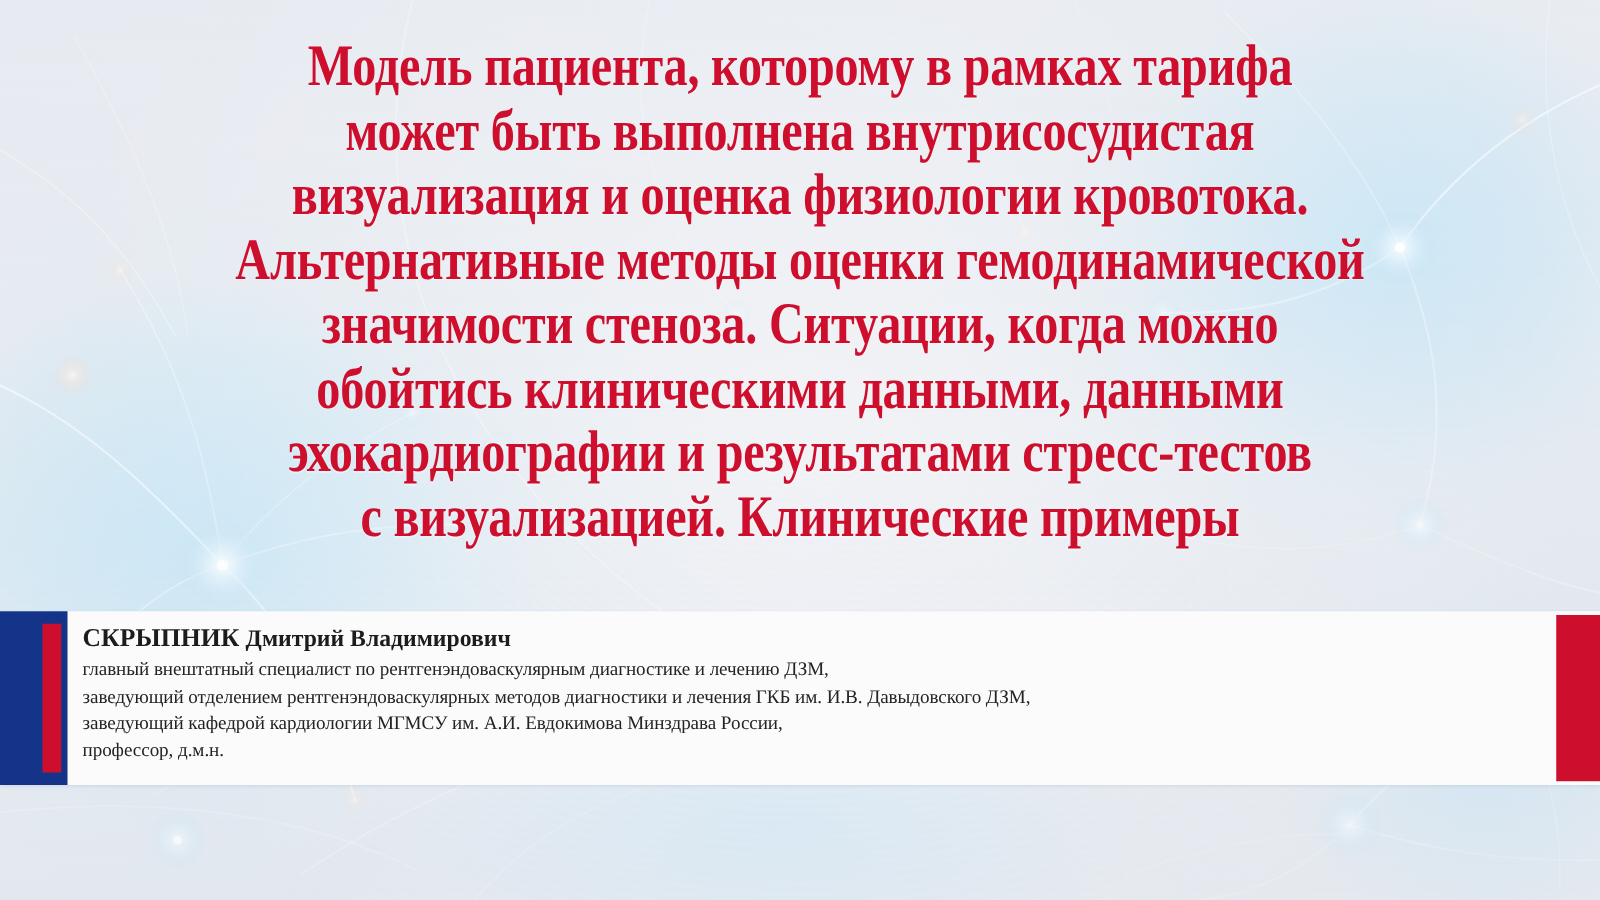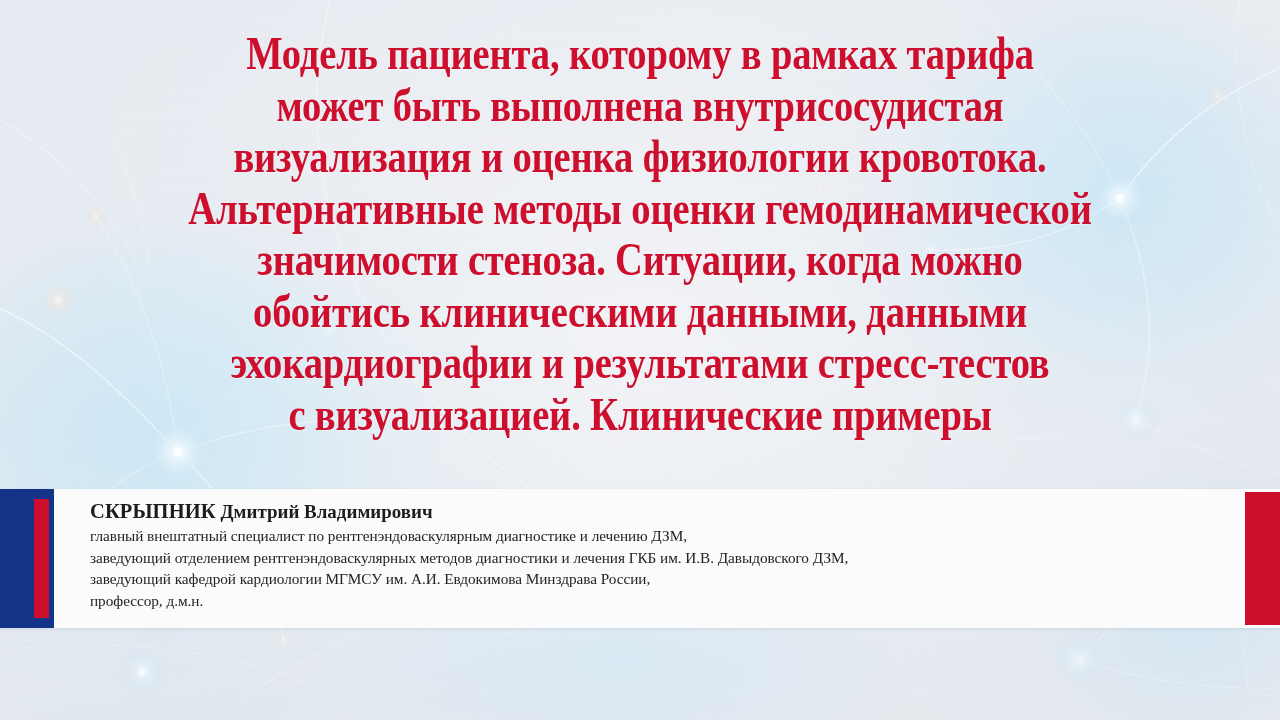--- a/index.html
+++ b/index.html
@@ -105,21 +105,20 @@
     width: 35px;
     height: 133px;
     background: #CE0E2D;
   }
 
   .banner-text {
     position: absolute;
     left: 66px;
     top: 10px;
     width: 1170px;
-    margin-left: 24px;
   }
   .speaker-name {
     font-size: 19.5px;
     line-height: 24px;
     color: #1c1c1c;
     font-weight: 700;
     white-space: nowrap;
     margin-bottom: 1px;
   }
   .speaker-name .surname {

